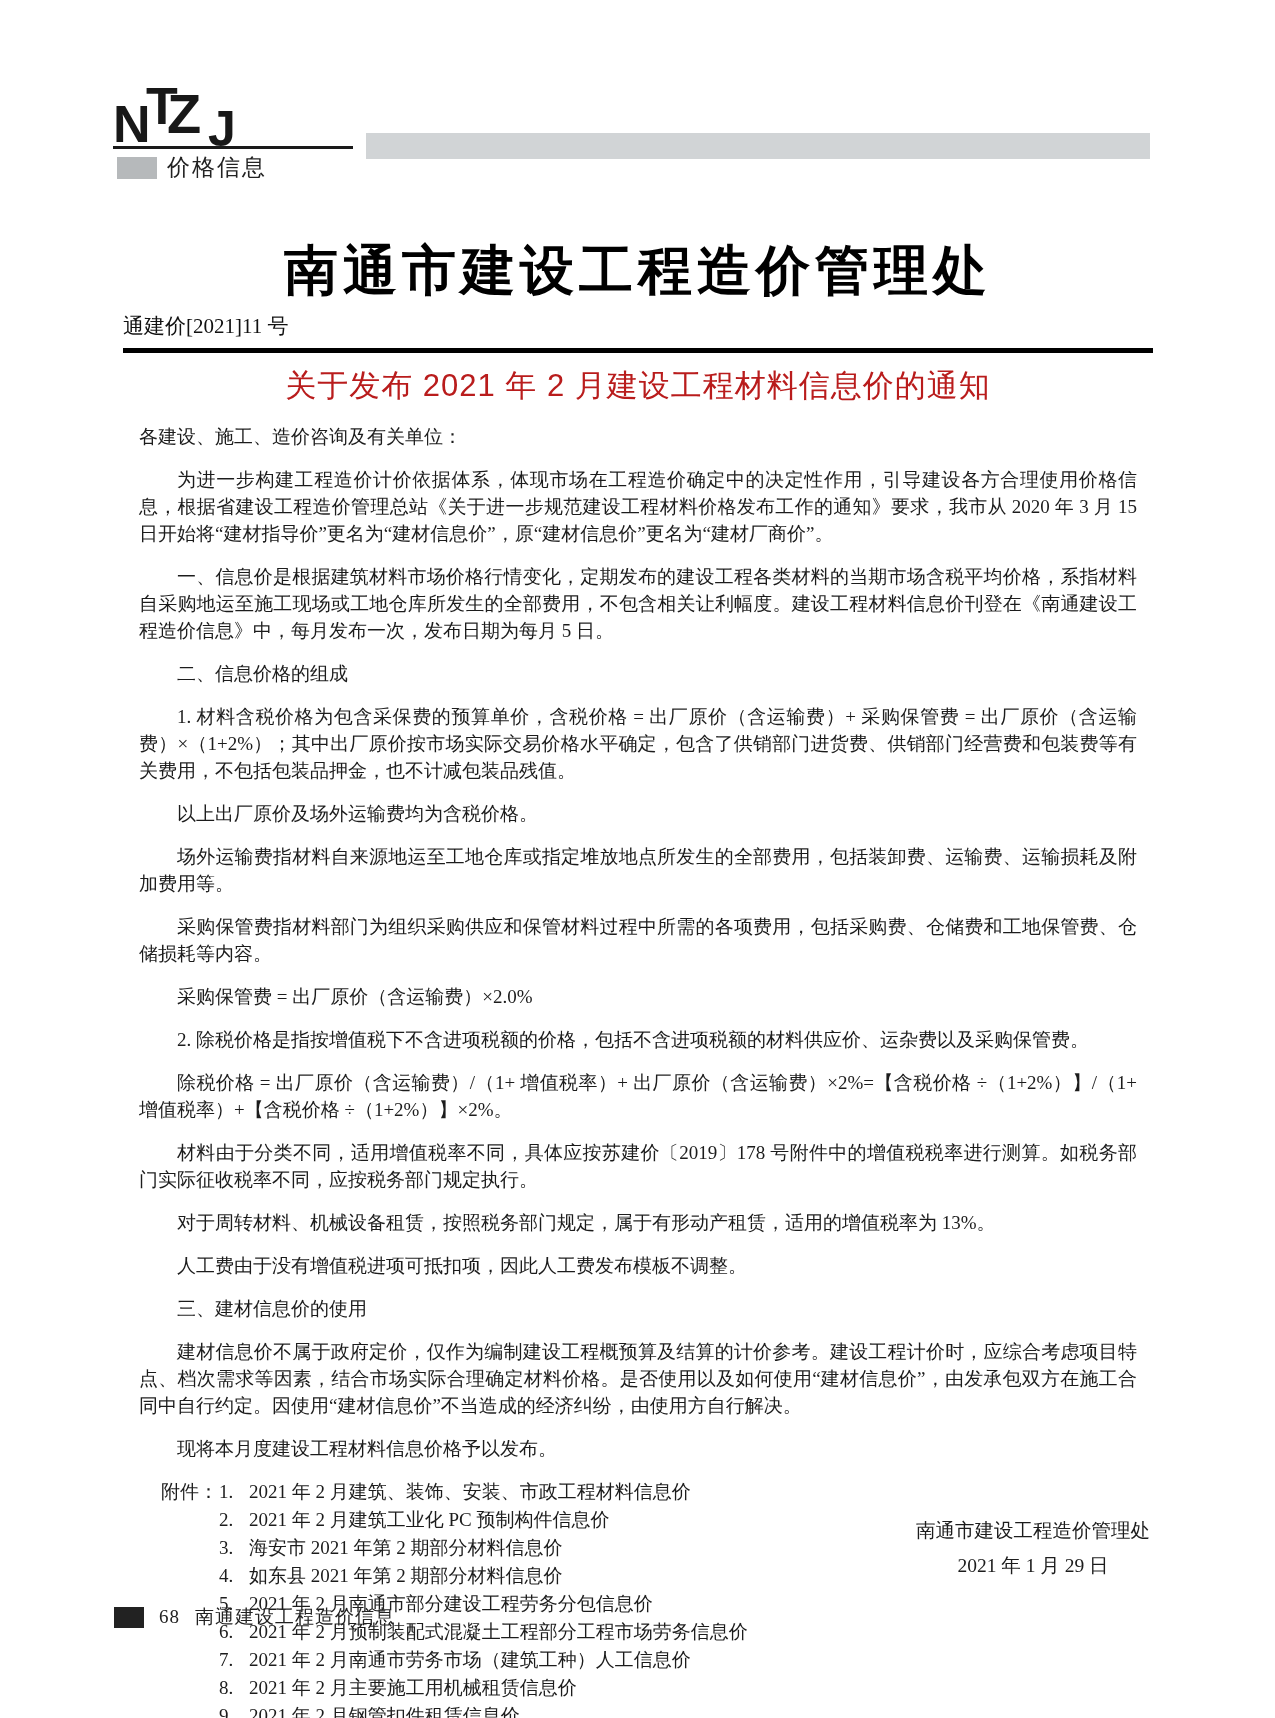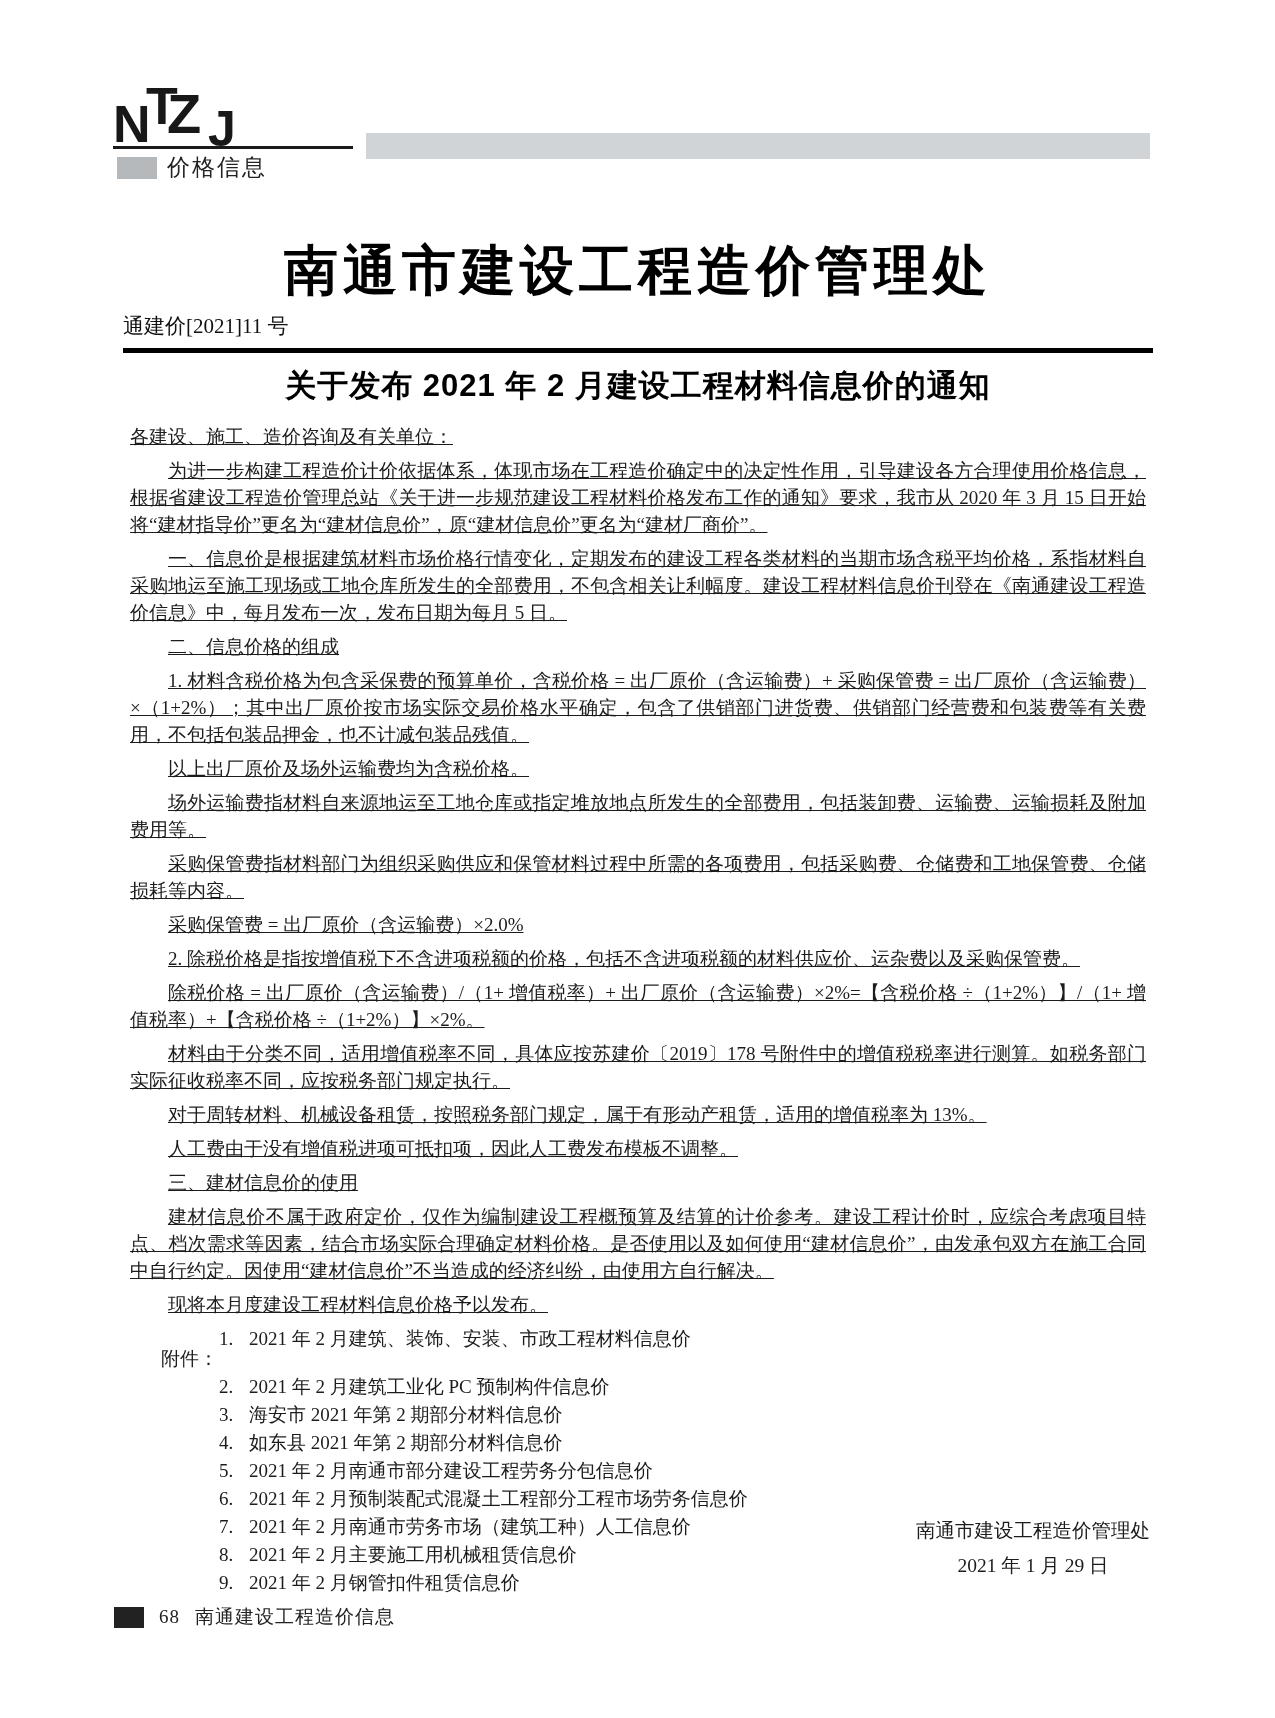--- a/index.html
+++ b/index.html
@@ -23,31 +23,31 @@
   .section-label { font-size:23px; letter-spacing:2px; color:#222; }
   .banner { position:absolute; left:366px; top:133px; width:784px; height:26px; background:#d1d4d6; }
 
   
   .content { position:absolute; left:123px; top:243px; width:1030px; }
   .org-title { margin:0; text-align:center; font-size:54px; line-height:56px;
                font-weight:900; letter-spacing:5px; color:#000; }
   .doc-number { margin-top:14px; text-align:left; font-size:21px; line-height:26px; color:#111; }
   .rule { margin-top:9px; height:5px; background:#000; }
   .notice-title { margin:13px 0 0 0; text-align:center; font-size:31px; line-height:40px;
-                  font-weight:700; letter-spacing:1px; color:#000000;
+                  font-weight:400; letter-spacing:1px; color:#b91c1c;
                   font-family:"Liberation Sans","DejaVu Sans",sans-serif; }
 
   .body-text { margin-top:17px; }
-  .body-text p { margin:7px; font-size:19px; line-height:27px; text-align:justify;
-                 text-indent:2em; color:#1c1c1c;text-decoration:underline; }
+  .body-text p { margin:16px; font-size:19px; line-height:27px; text-align:justify;
+                 text-indent:2em; color:#1c1c1c; }
   .body-text p.no-indent { text-indent:0; }
 
   .attachments { margin-left:38px; }
   .att-row { display:flex; font-size:19px; line-height:28px; color:#1c1c1c; }
-  .att-label { flex:0 0 58px;margin-top:20px; }
+  .att-label { flex:0 0 58px; }
   .att-num   { flex:0 0 30px; }
   .att-text  { flex:1; }
 
   .signature { position:absolute; top:1516px; right:125px; text-align:center;
                font-size:19.5px; color:#1c1c1c; }
   .signature .sig-org  { line-height:30px; }
   .signature .sig-date { line-height:30px; margin-top:5px; }
 
   .footer { position:absolute; left:114px; top:1604px; display:flex; align-items:center;
             gap:15px; font-size:19px; color:#222; }

